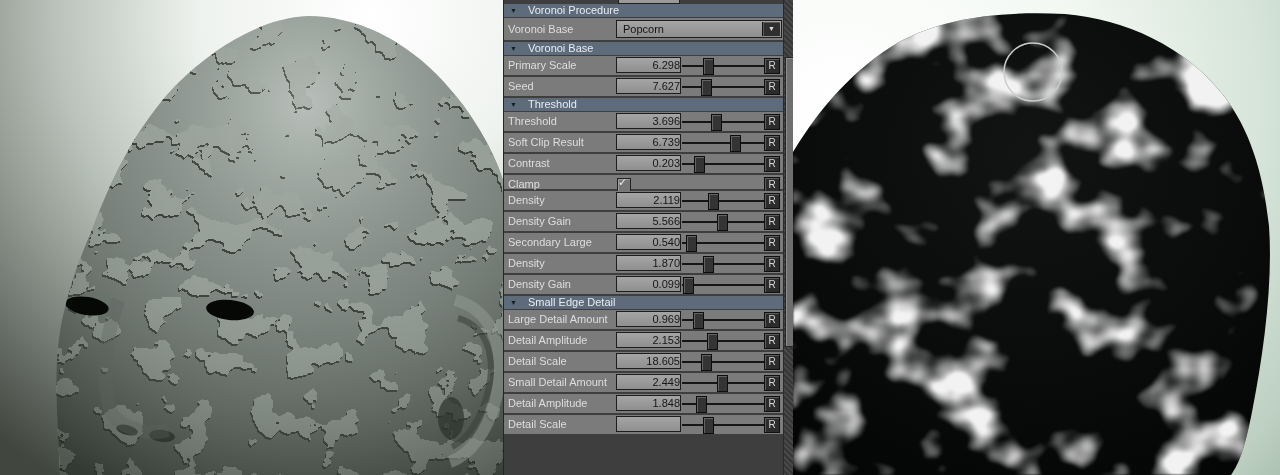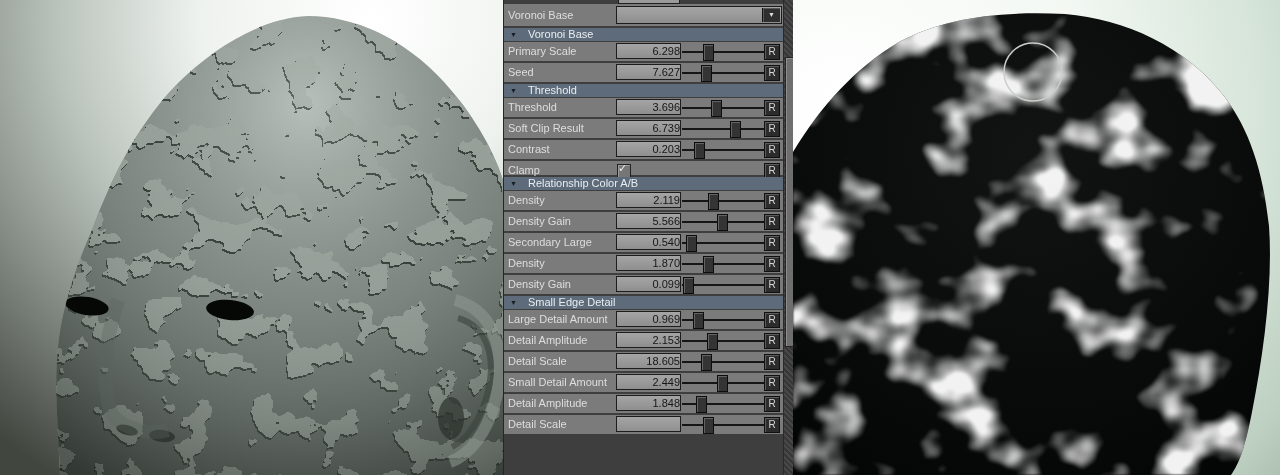--- a/index.html
+++ b/index.html
@@ -127,24 +127,29 @@
     </svg>
   </div>
 
   <div class="panel">
     <div class="panel-inner">
 
       <div class="top-sliver">
           <div class="frag"></div>
         </div>
 
+      <div class="prow header-row">
+        <span class="hdr-arrow">▼</span>
+        <span class="hdr-label">Voronoi Procedure</span>
+      </div>
 
       <div class="prow dd-row">
         <span class="row-label">Voronoi Base</span>
         <div class="dropdown">
+          <div class="dd-text">Popcorn</div>
           <div class="dd-arrow">▼</div>
         </div>
       </div>
 
       <div class="prow header-row">
         <span class="hdr-arrow">▼</span>
         <span class="hdr-label">Voronoi Base</span>
       </div>
 
       <div class="prow slider-row">
@@ -203,24 +208,20 @@
       </div>
 
       <div class="prow cb-row">
         <span class="row-label">Clamp</span>
         <div class="checkbox">
           <span class="check">✓</span>
         </div>
         <div class="rbtn">R</div>
       </div>
 
-      <div class="prow header-row">
-        <span class="hdr-arrow">▼</span>
-        <span class="hdr-label">Relationship Color A/B</span>
-      </div>
 
       <div class="prow slider-row">
         <span class="row-label">Density</span>
         <div class="val-box">2.119</div>
         <div class="slider">
           <div class="track"></div>
           <div class="handle" style="left: calc(36% - 4px);"></div>
         </div>
         <div class="rbtn">R</div>
       </div>

